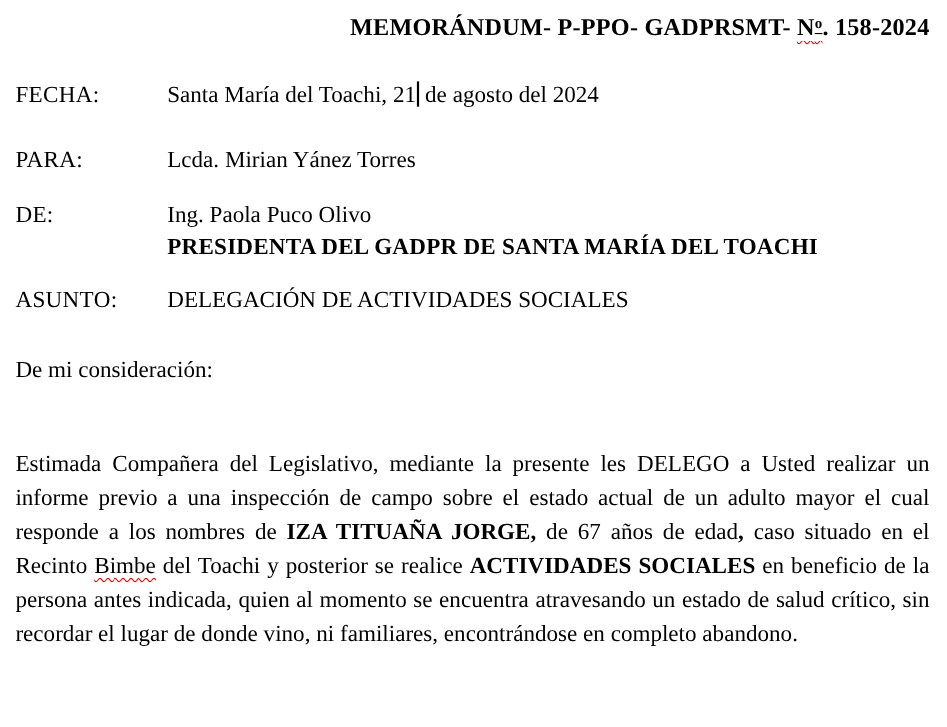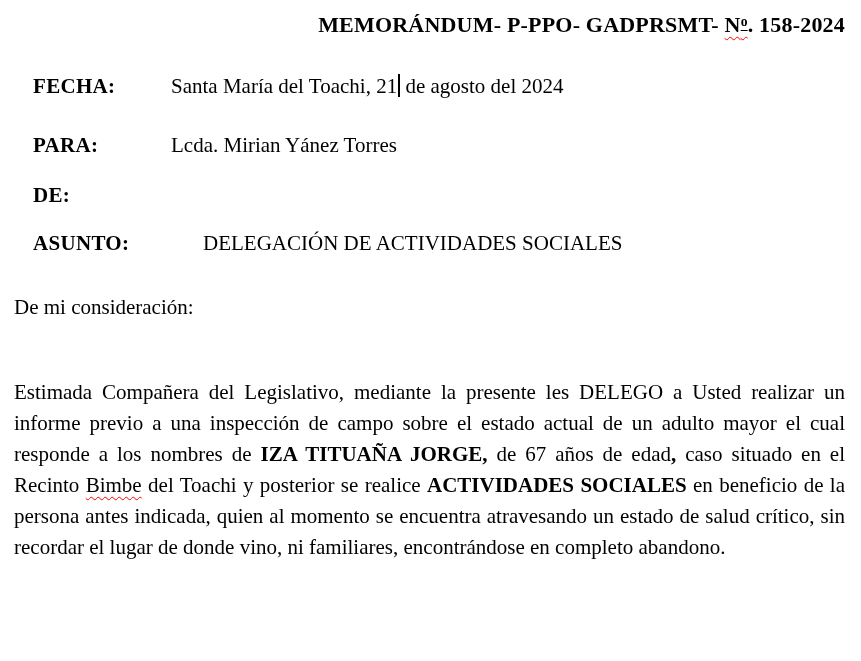--- a/index.html
+++ b/index.html
@@ -42,32 +42,31 @@
     text-decoration-line: underline;
     text-decoration-style: solid;
     text-decoration-color: #000000;
     line-height: 0;
   }
   .field-row {
     display: flex;
     align-items: flex-start;
   }
   .field-label {
-    font-weight: bold;
+    font-weight: normal;
     flex: 0 0 138px;
     letter-spacing: 0.3px;
-    margin-left: 19px;
   }
   .field-value {
     flex: 1 1 auto;
   }
   .row-fecha  { margin-bottom: 30px; }
   .row-para   { margin-bottom: 21px; align-items: flex-end; }
   .row-de     { margin-bottom: 19px; }
-  .row-asunto { margin-bottom: 35px; gap: 32px; }
+  .row-asunto { margin-bottom: 35px; }
   .value-title-bold {
     font-weight: bold;
     text-align: justify;
     letter-spacing: 0.2px;
   }
   .salutation {
     margin: 0 0 55px 0;
   }
   .body-paragraph {
     text-align: justify;
@@ -99,20 +98,24 @@
 
   <div class="field-row row-para">
     <div class="field-label">PARA:</div>
     <div class="field-value">
       <div>Lcda. Mirian Yánez Torres</div>
     </div>
   </div>
 
   <div class="field-row row-de">
     <div class="field-label">DE:</div>
+    <div class="field-value">
+      <div>Ing. Paola Puco Olivo</div>
+      <div class="value-title-bold">PRESIDENTA DEL GADPR DE SANTA MARÍA DEL TOACHI</div>
+    </div>
   </div>
 
   <div class="field-row row-asunto">
     <div class="field-label">ASUNTO:</div>
     <div class="field-value">DELEGACIÓN DE ACTIVIDADES SOCIALES</div>
   </div>
 
   <div class="salutation">De mi consideración:</div>
 
   <p class="body-paragraph"><span>Estimada Compañera del Legislativo, mediante la presente les DELEGO a Usted realizar un informe previo a una inspección de campo sobre el estado actual de un adulto mayor el cual responde a los nombres de </span><span class="bold">IZA TITUAÑA JORGE,</span><span>  de 67 años de edad</span><span class="bold">,</span><span> caso situado en el Recinto </span><span class="wavy-red">Bimbe</span><span> del Toachi y posterior se realice </span><span class="bold">ACTIVIDADES SOCIALES</span><span> en beneficio de la persona antes indicada, quien al momento se encuentra atravesando un estado de salud crítico, sin recordar el lugar de donde vino, ni familiares, encontrándose en completo abandono.</span></p>

